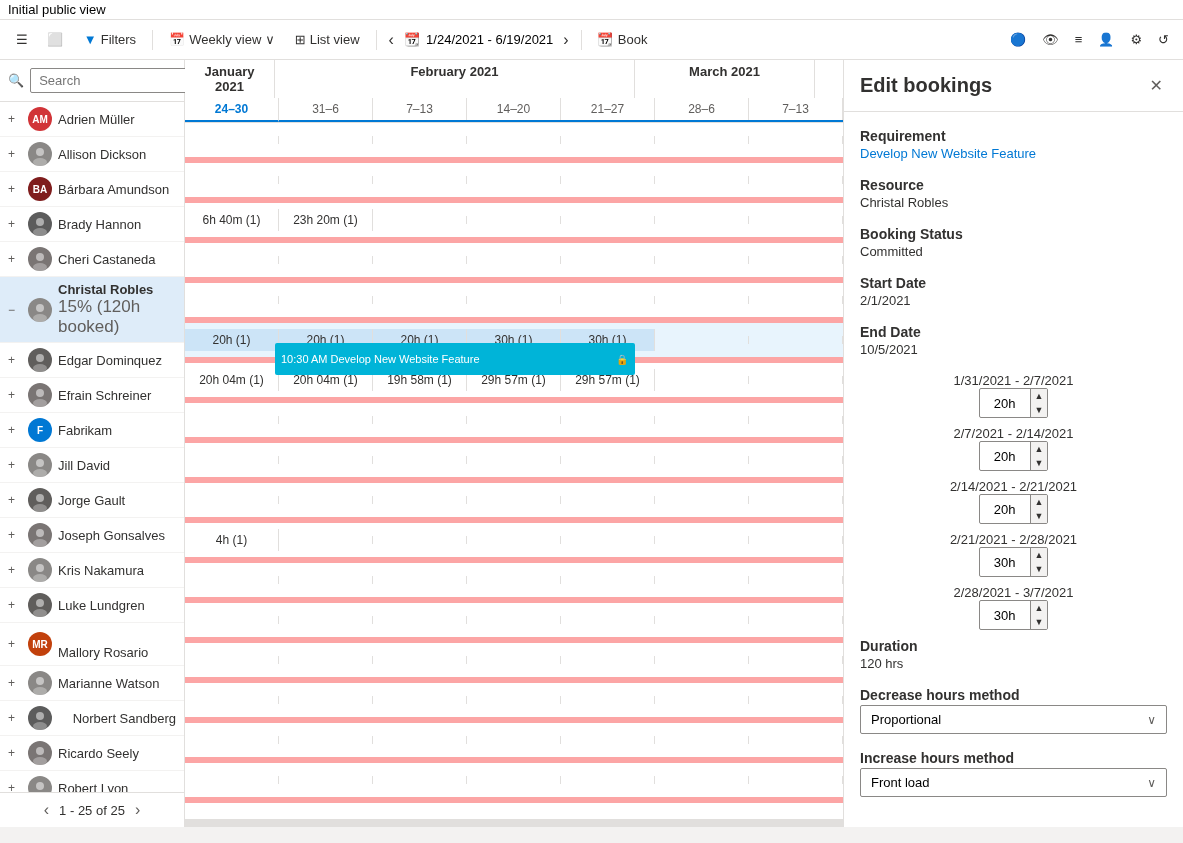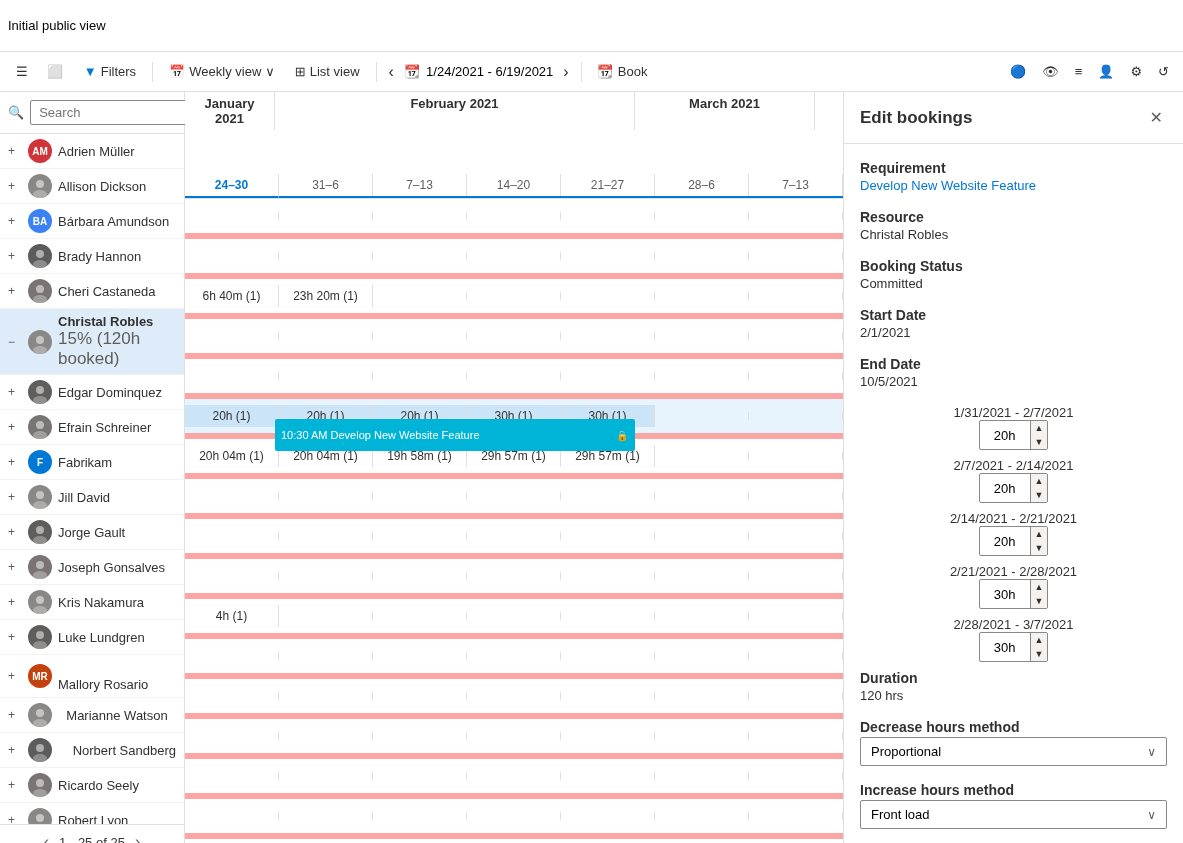--- a/index.html
+++ b/index.html
@@ -1,18 +1,18 @@
 <!DOCTYPE html>
 <html><head>
   <meta charset="utf-8">
   <style>
     * { box-sizing: border-box; margin: 0; padding: 0; }
     body { font-family: 'Segoe UI', Arial, sans-serif; font-size: 13px; background: #f3f2f1; overflow: hidden; width: 1183px; height: 843px; }
 
-    .top-bar { background: #fff; border-bottom: 1px solid #e1dfdd; padding: 4px 8px; display: flex; align-items: center; gap: 6px; height: 52px; }
+    .top-bar { background: #fff; border-bottom: 1px solid #e1dfdd; padding: 4px 8px; display: flex; align-items: center; gap: 6px; height: 20px; }
 
     .toolbar { background: #fff; border-bottom: 1px solid #e1dfdd; padding: 4px 8px; display: flex; align-items: center; gap: 4px; height: 40px; }
     .toolbar-btn { display: flex; align-items: center; gap: 4px; padding: 4px 8px; border: none; background: transparent; cursor: pointer; border-radius: 2px; font-size: 13px; color: #323130; }
     .toolbar-separator { width: 1px; height: 20px; background: #e1dfdd; margin: 0 4px; }
     .date-nav { display: flex; align-items: center; gap: 6px; }
     .date-nav-btn { border: none; background: transparent; cursor: pointer; padding: 4px; border-radius: 2px; font-size: 16px; color: #323130; }
 
     .main-content { display: flex; height: calc(843px - 36px - 40px); }
 
     
@@ -32,33 +32,33 @@
 
     .pagination { display: flex; align-items: center; justify-content: center; gap: 8px; padding: 6px; border-top: 1px solid #e1dfdd; font-size: 13px; color: #323130; }
     .page-btn { border: none; background: transparent; cursor: pointer; color: #605e5c; font-size: 16px; padding: 2px; }
 
     
     .calendar-area { flex: 1; display: flex; flex-direction: column; overflow: hidden; background: #fff; }
     .calendar-header { border-bottom: 1px solid #e1dfdd; }
     .month-row { display: flex; }
     .month-cell { border-right: 1px solid #e1dfdd; padding: 4px 8px; font-size: 13px; font-weight: 600; color: #323130; text-align: center; }
     .week-row { display: flex; border-bottom: 2px solid #0078d4; }
-    .week-cell { border-right: 1px solid #e1dfdd; padding: 4px 8px; font-size: 12px; color: #605e5c; text-align: center; flex: 1; min-width: 90px; margin-top: 44px; }
+    .week-cell { border-right: 1px solid #e1dfdd; padding: 4px 8px; font-size: 12px; color: #605e5c; text-align: center; flex: 1; min-width: 90px; }
     .week-cell.active { color: #0078d4; font-weight: 600; border-bottom: 2px solid #0078d4; margin-bottom: -2px; }
 
     .calendar-body { flex: 1; overflow-y: auto; overflow-x: hidden; }
     .calendar-row { display: flex; border-bottom: 6px solid #fca5a5; min-height: 40px; align-items: center; position: relative; }
     .cal-cell { min-width: 90px; flex: 1; border-right: 1px solid #e1dfdd; padding: 4px 6px; font-size: 12px; color: #323130; height: 100%; display: flex; align-items: center; justify-content: center; }
     .cal-cell.hours { color: #323130; }
     .booking-bar { position: absolute; background: #00b4d8; color: #fff; font-size: 11px; padding: 2px 6px; border-radius: 2px; display: flex; align-items: center; gap: 4px; z-index: 2; white-space: nowrap; }
 
     
     .right-panel { width: 340px; background: #fff; border-left: 1px solid #e1dfdd; display: flex; flex-direction: column; overflow-y: auto; }
     .right-panel-header { display: flex; align-items: center; justify-content: space-between; padding: 12px 16px; border-bottom: 1px solid #e1dfdd; }
-    .right-panel-title { font-size: 17px; font-weight: 600; color: #323130; }
+    .right-panel-title { font-size: 20px; font-weight: 600; color: #323130; }
     .close-btn { border: none; background: transparent; cursor: pointer; font-size: 16px; color: #605e5c; padding: 4px; }
     .right-panel-body { padding: 16px; flex: 1; }
     .field-group { margin-bottom: 16px; }
     .field-label { font-size: 14px; font-weight: 600; color: #323130; margin-bottom: 2px; }
     .field-value { font-size: 13px; color: #0078d4; }
     .field-value.plain { color: #323130; }
 
     .week-hours-row { display: flex; align-items: center; justify-content: space-between; margin-bottom: 8px; flex-direction: column; }
     .week-hours-label { font-size: 13px; color: #323130; }
     .hours-spinner { display: flex; align-items: center; border: 1px solid #8a8886; border-radius: 2px; overflow: hidden; }
@@ -70,21 +70,21 @@
     .select-field .chevron { color: #605e5c; font-size: 12px; }
 
     .right-panel-footer { padding: 12px 16px; border-top: 1px solid #e1dfdd; display: flex; justify-content: flex-end; }
     .book-btn { background: #0078d4; color: #fff; border: none; border-radius: 2px; padding: 8px 20px; font-size: 13px; cursor: pointer; font-weight: 600; }
 
     .scrollbar-x { height: 8px; background: #e1dfdd; margin-top: 2px; }
 
     
     .av-am { background: #d13438; }
     .av-ad { background: #5c5c5c; }
-    .av-ba { background: #3b82f6; }
+    .av-ba { background: #7f1d1d; }
     .av-bh { background: #5c5c5c; }
     .av-cc { background: #5c5c5c; }
     .av-cr { background: #5c5c5c; }
     .av-ed { background: #5c5c5c; }
     .av-es { background: #5c5c5c; }
     .av-f { background: #0078d4; }
     .av-jd { background: #5c5c5c; }
     .av-jg { background: #5c5c5c; }
     .av-jgo { background: #5c5c5c; }
     .av-kn { background: #5c5c5c; }
@@ -318,21 +318,21 @@
           </div>
         </div>
         <div class="resource-item">
           <span class="expand-icon">+</span>
           <div class="avatar av-mw" style="background: rgb(138, 136, 134);">
             <svg width="24" height="24" viewBox="0 0 24 24">
               <circle cx="12" cy="10" r="4" fill="rgba(255,255,255,0.5)"></circle>
               <ellipse cx="12" cy="20" rx="7" ry="4" fill="rgba(255,255,255,0.3)"></ellipse>
             </svg>
           </div>
-          <div style="display: flex; flex-direction: column; flex: 1 1 0%; min-width: 0px; text-align: center;">
+          <div style="display: flex; flex-direction: column; flex: 1 1 0%; min-width: 0px;">
             <span class="resource-name">Marianne Watson</span>
           </div>
         </div>
         <div class="resource-item">
           <span class="expand-icon">+</span>
           <div class="avatar av-ns" style="background: rgb(92, 92, 92);">
             <svg width="24" height="24" viewBox="0 0 24 24">
               <circle cx="12" cy="10" r="4" fill="rgba(255,255,255,0.5)"></circle>
               <ellipse cx="12" cy="20" rx="7" ry="4" fill="rgba(255,255,255,0.3)"></ellipse>
             </svg>

